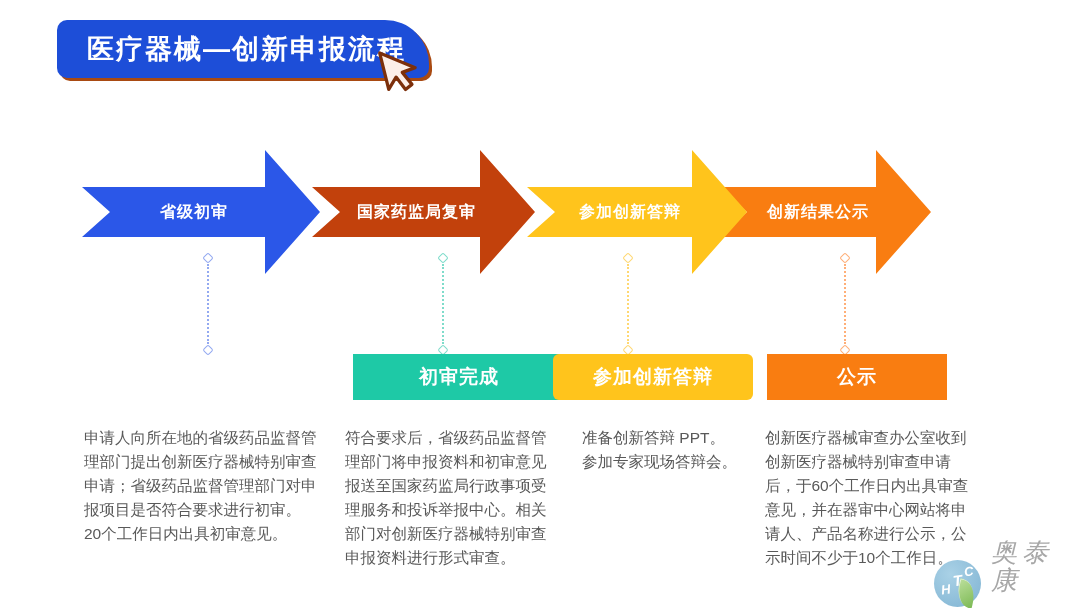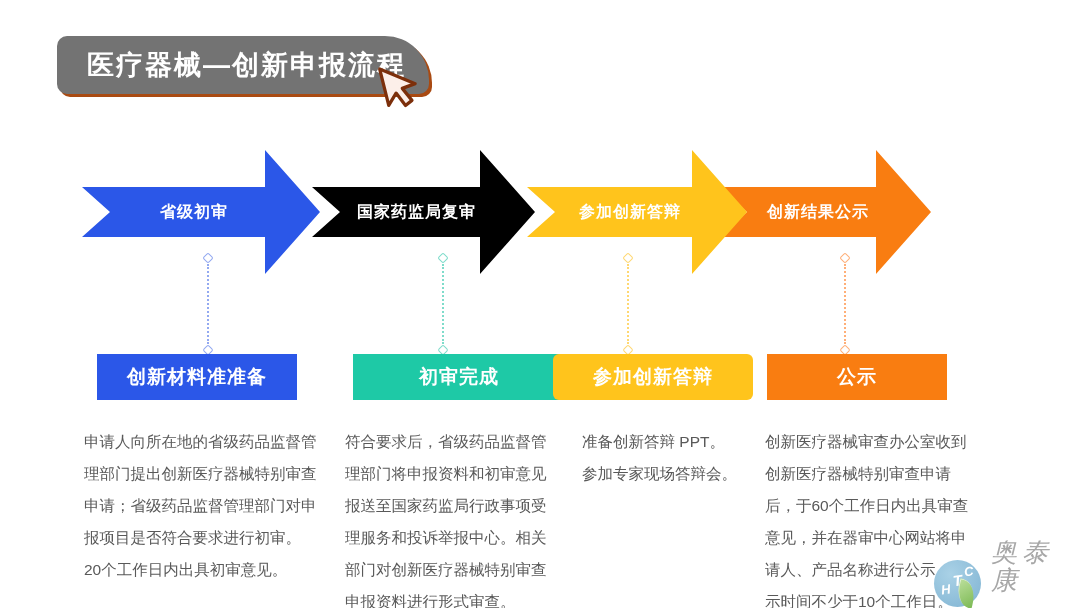--- a/index.html
+++ b/index.html
@@ -4,22 +4,22 @@
 <style>
   * { margin:0; padding:0; box-sizing:border-box; }
   html,body { background:#fff; }
   .canvas {
     position:relative; width:1080px; height:608px; background:#ffffff;
     overflow:hidden; font-family:"Liberation Sans", sans-serif;
   }
 
   
   .banner {
-    position:absolute; left:57px; top:36px; width:372px; height:58px;
-    background:#737373; border-radius:10px 44px 10px 10px;
+    position:absolute; left:57px; top:20px; width:372px; height:58px;
+    background:#1d4ed8; border-radius:10px 44px 10px 10px;
     box-shadow:3px 3px 0 #A94A12;
     display:flex; align-items:center; padding-left:30px;
   }
   .banner-title {
     color:#fff; font-size:27px; font-weight:bold; letter-spacing:2px;
     white-space:nowrap;
   }
   .cursor-svg { position:absolute; right:4px; bottom:-18px; transform:rotate(-14deg); }
 
   
@@ -27,21 +27,21 @@
     position:absolute; top:150px; height:124px;
     display:flex; align-items:center; justify-content:center;
     padding-left:28px; padding-right:42px;
   }
   .arrow-label {
     color:#fff; font-size:16px; font-weight:bold; letter-spacing:1px;
     white-space:nowrap;
   }
   #a1 { left:82px;  width:238px; background:#2B57E8; z-index:4;
         clip-path:polygon(0 37px,183px 37px,183px 0,238px 62px,183px 124px,183px 87px,0 87px,28px 62px); }
-  #a2 { left:312px; width:223px; background:#000000; z-index:3;
+  #a2 { left:312px; width:223px; background:#c2410c; z-index:3;
         clip-path:polygon(0 37px,168px 37px,168px 0,223px 62px,168px 124px,168px 87px,0 87px,28px 62px); }
   #a3 { left:527px; width:220px; background:#FFC41C; z-index:2;
         clip-path:polygon(0 37px,165px 37px,165px 0,220px 62px,165px 124px,165px 87px,0 87px,28px 62px); }
   #a4 { left:719px; width:212px; background:#F97D11; z-index:1;
         clip-path:polygon(0 37px,157px 37px,157px 0,212px 62px,157px 124px,157px 87px,0 87px,28px 62px); }
 
   
   .connector {
     position:absolute; top:254px; height:100px; width:12px;
     display:flex; flex-direction:column; align-items:center;
@@ -64,21 +64,21 @@
   }
   .tagbox span { color:#fff; font-size:19px; font-weight:bold; letter-spacing:1px; white-space:nowrap; }
   #b1 { left:97px;  width:200px; background:#2B57E8; }
   #b2 { left:353px; width:212px; background:#1EC9A6; }
   #b3 { left:553px; width:200px; background:#FFC41C;border-radius:6px; }
   #b4 { left:767px; width:180px; background:#F97D11; }
 
   
   .desc {
     position:absolute; top:426px; color:#595959; font-size:15.5px;
-    line-height:32px; white-space:pre-line; word-break:break-all;
+    line-height:24px; white-space:pre-line; word-break:break-all;
     text-align:left;
   }
   #p1 { left:84px;  width:246px; }
   #p2 { left:345px; width:204px; }
   #p3 { left:582px; width:190px; }
   #p4 { left:765px; width:214px; }
 
   
   .logo { position:absolute; left:934px; top:538px; display:flex; align-items:center; }
   .logo-mark {
@@ -139,23 +139,20 @@
     <span class="dmd"></span>
     <span class="dline"></span>
     <span class="dmd"></span>
   </div>
   <div class="connector" id="c4">
     <span class="dmd"></span>
     <span class="dline"></span>
     <span class="dmd"></span>
   </div>
 
-  <div class="tagbox" id="b1">
-    <span>创新材料准准备</span>
-  </div>
   <div class="tagbox" id="b2">
     <span>初审完成</span>
   </div>
   <div class="tagbox" id="b3">
     <span>参加创新答辩</span>
   </div>
   <div class="tagbox" id="b4">
     <span>公示</span>
   </div>
 

